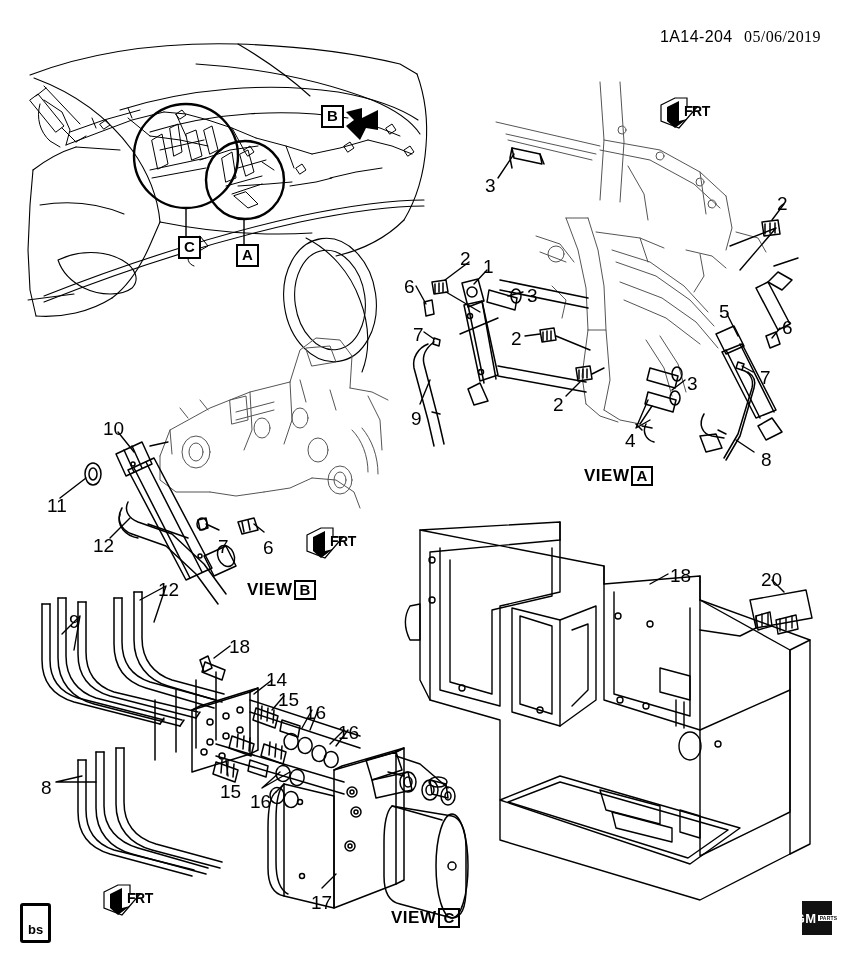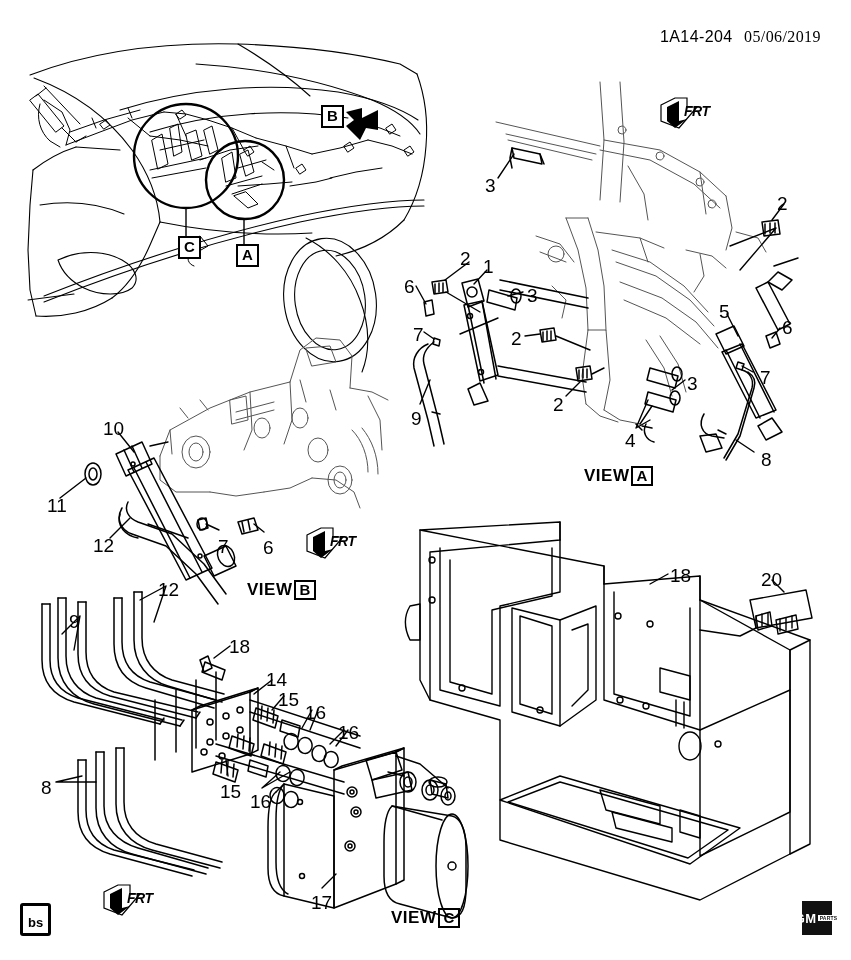--- a/index.html
+++ b/index.html
@@ -19,34 +19,34 @@
            display:flex;align-items:center;gap:2px;white-space:nowrap;}
   .viewlbl .boxed{border:2px solid #000;padding:0px 3px 1px 3px;line-height:15px;font-size:15px;
            display:inline-block;}
 
   
   .boxletter{position:absolute;border:2px solid #000;background:#fff;
        font-size:15px;font-weight:bold;line-height:16px;padding:1px 4px 2px 4px;}
 
   
   .bsbox{position:absolute;border:3px solid #000;border-radius:3px;background:#fff;
-       font-size:13px;line-height:13px;padding:10px 5px 4px 5px;font-weight:bold;}
+       font-size:13px;line-height:13px;padding:17px 5px 4px 5px;font-weight:bold;}
 
   
   .gmlogo{position:absolute;background:#111;border:1px solid #111;
        width:28px;height:32px;display:flex;flex-direction:row;
        align-items:center;justify-content:center;gap:1px;}
   .gmlogo .gm{color:#fff;font-size:13px;font-weight:bold;line-height:13px;letter-spacing:.5px;}
   .gmlogo .sub{color:#111;background:#fff;font-size:5px;line-height:6px;
        padding:0 2px;letter-spacing:.2px;font-weight:bold;}
 
   
   .frt{position:absolute;width:66px;height:36px;}
   .frt .txt{position:absolute;left:27px;top:8px;font-size:14px;font-weight:bold;
-       font-style:italic;letter-spacing:-.5px;}
+       letter-spacing:-.5px;}
 </style>
 </head>
 <body>
 
 <div id="sheet">
 
   <div class="hdr" style="left:660px;top:28px;">1A14-204</div>
   <div class="hdr" style="left:744px;top:28px;font-family:Liberation Serif, serif;">05/06/2019</div>
 
   <svg id="art" viewBox="0 0 851 960">

